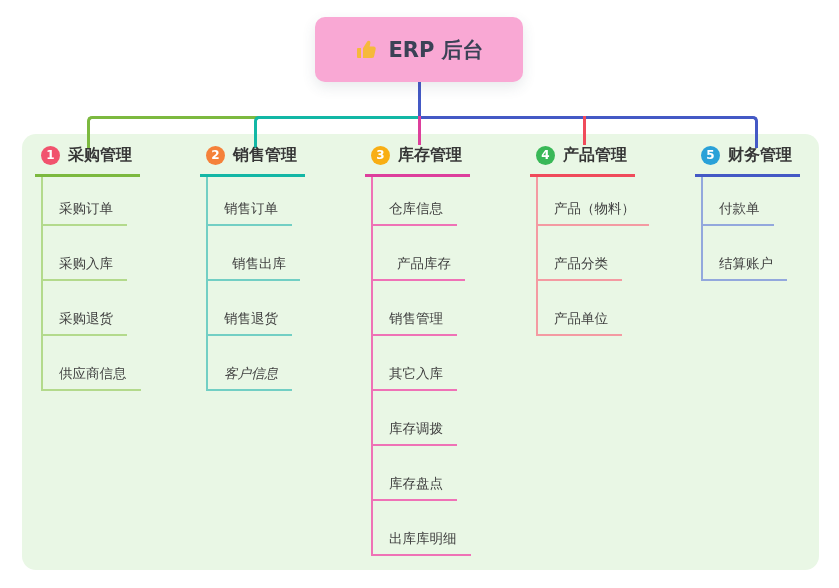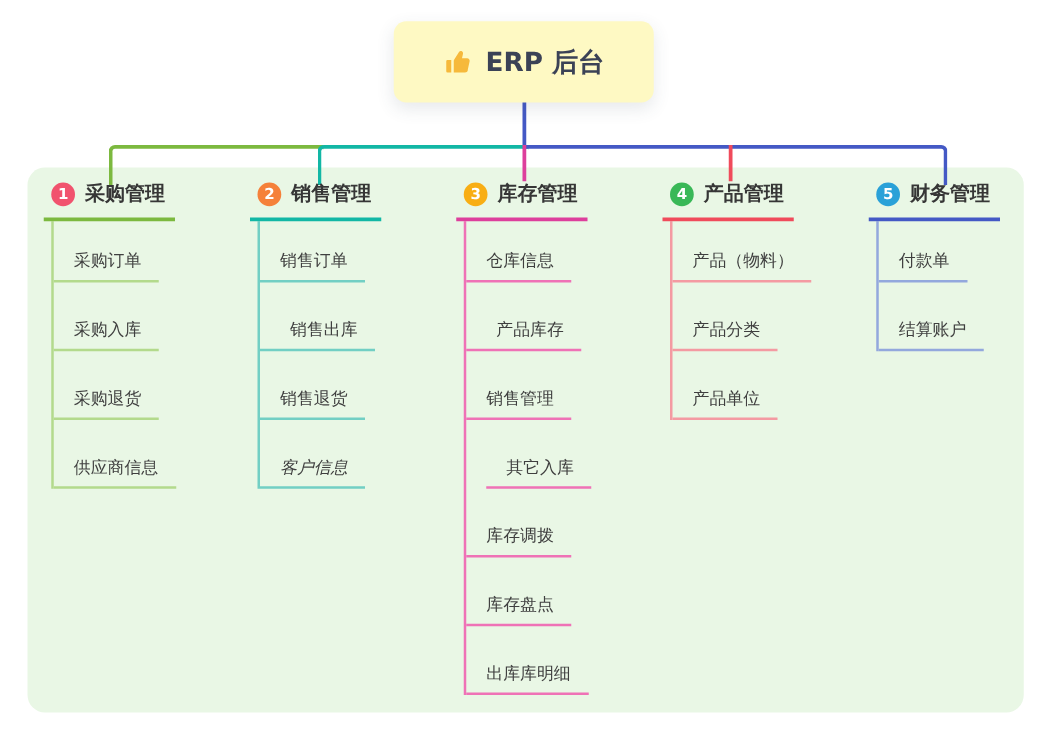--- a/index.html
+++ b/index.html
@@ -5,21 +5,21 @@
   html,body{margin:0;padding:0;background:#ffffff;}
   body{font-family:"DejaVu Sans","Liberation Sans",sans-serif;}
   #canvas{position:relative;width:839px;height:588px;background:#ffffff;overflow:hidden;}
 
   
   #panel{position:absolute;left:22px;top:134px;width:797px;height:436px;
          background:#e9f7e5;border-radius:14px;}
 
   
   #root-node{position:absolute;left:315px;top:17px;width:208px;height:65px;
-             background:#fef9c3;border-radius:10px;
+             background:#f9a8d4;border-radius:10px;
              box-shadow:0 5px 14px rgba(60,70,90,.12);
              display:flex;align-items:center;justify-content:center;gap:10px;
              font-size:21px;font-weight:600;color:#3b4256;z-index:5;}
   #root-node svg{display:block;}
 
   
   .conn{position:absolute;z-index:2;}
   .conn.vline{width:3px;}
   .conn.lshape{background:transparent;height:29px;}
 
@@ -83,21 +83,21 @@
           <li style="border-bottom-color: rgb(114, 207, 196);">销售退货</li>
           <li style="border-bottom-color: rgb(114, 207, 196); font-style: italic;">客户信息</li>
         </ul></div>
       <div class="branch" style="left: 365px;"><div class="branch-title" style="border-bottom-color: rgb(221, 63, 156);">
           <span class="badge" style="background: rgb(248, 174, 20);">3</span>
           <span>库存管理</span>
         </div><ul class="children" style="border-left-color: rgb(239, 114, 182); font-family: Liberation Serif, serif;">
           <li style="border-bottom-color: rgb(239, 114, 182);">仓库信息</li>
           <li style="border-bottom-color: rgb(239, 114, 182); padding-left: 24px;">产品库存</li>
           <li style="border-bottom-color: rgb(239, 114, 182);">销售管理</li>
-          <li style="border-bottom-color: rgb(239, 114, 182); margin-left: 16px;">其它入库</li>
+          <li style="border-bottom-color: rgb(239, 114, 182);">其它入库</li>
           <li style="border-bottom-color: rgb(239, 114, 182);">库存调拨</li>
           <li style="border-bottom-color: rgb(239, 114, 182);">库存盘点</li>
           <li style="border-bottom-color: rgb(239, 114, 182);">出库库明细</li>
         </ul></div>
       <div class="branch" style="left: 530px;"><div class="branch-title" style="border-bottom-color: rgb(240, 75, 91);">
           <span class="badge" style="background: rgb(57, 184, 87);">4</span>
           <span>产品管理</span>
         </div><ul class="children" style="border-left-color: rgb(244, 154, 162);">
           <li style="border-bottom-color: rgb(244, 154, 162);">产品（物料）</li>
           <li style="border-bottom-color: rgb(244, 154, 162);">产品分类</li>

